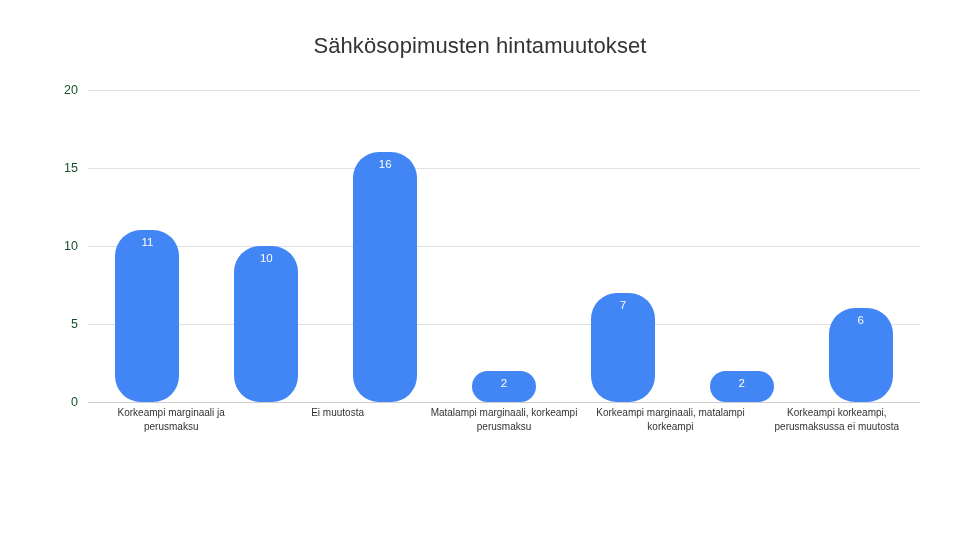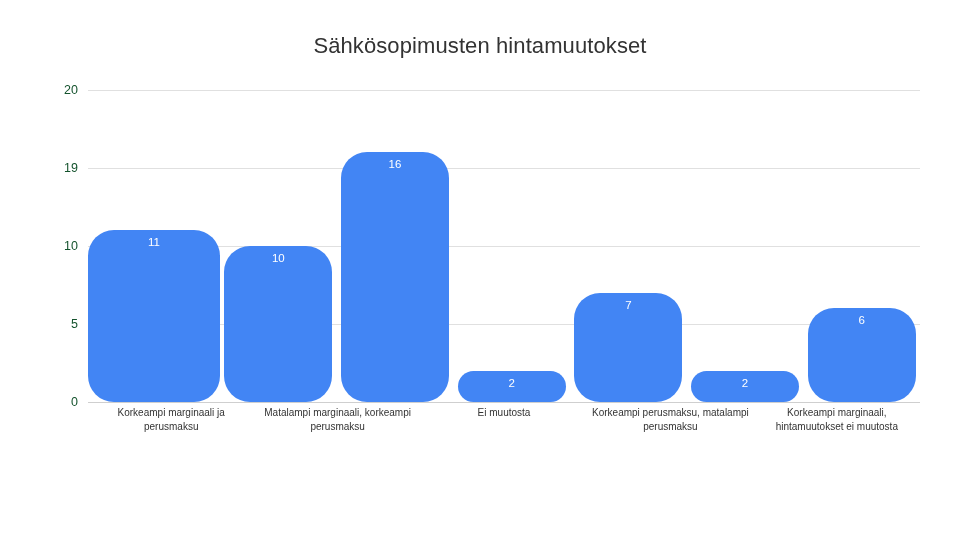--- a/index.html
+++ b/index.html
@@ -76,21 +76,21 @@
   .bar-slot {
     flex: 1 1 0;
     height: 100%;
     position: relative;
     display: flex;
     align-items: flex-end;
     justify-content: center;
   }
 
   .bar {
-    width: 108px;
+    width: 64px;
     background: #4285f4;
     position: relative;
     border-radius: 26px;
   }
 
   .bar-value {
     position: absolute;
     top: 6px;
     left: 0;
     width: 100%;
@@ -125,28 +125,28 @@
 
   <div class="plot-area">
 
     <div class="gridline" style="top:0px;"></div>
     <div class="gridline" style="top:78px;"></div>
     <div class="gridline" style="top:156px;"></div>
     <div class="gridline" style="top:234px;"></div>
     <div class="gridline axis" style="top:312px;"></div>
 
     <div class="ytick" style="top:0px;">20</div>
-    <div class="ytick" style="top:78px;">19</div>
+    <div class="ytick" style="top:78px;">15</div>
     <div class="ytick" style="top:156px;">10</div>
     <div class="ytick" style="top:234px;">5</div>
     <div class="ytick" style="top:312px;">0</div>
 
     <div class="bars">
       <div class="bar-slot">
-        <div class="bar" style="height: 171.6px; background: rgb(66, 133, 244); padding-left: 24px;">
+        <div class="bar" style="height: 171.6px; background: rgb(66, 133, 244);">
           <span class="bar-value">11</span>
         </div>
       </div>
       <div class="bar-slot">
         <div class="bar" style="height: 156px; background: rgb(66, 133, 244);">
           <span class="bar-value">10</span>
         </div>
       </div>
       <div class="bar-slot">
         <div class="bar" style="height: 249.6px; background: rgb(66, 133, 244);">
@@ -171,19 +171,19 @@
       <div class="bar-slot">
         <div class="bar" style="height: 93.6px; background: rgb(66, 133, 244);">
           <span class="bar-value">6</span>
         </div>
       </div>
     </div>
   </div>
 
   <div class="xlabels">
     <div class="xlabel">Korkeampi marginaali ja perusmaksu</div>
+    <div class="xlabel">Ei muutosta</div>
     <div class="xlabel">Matalampi marginaali, korkeampi perusmaksu</div>
-    <div class="xlabel">Ei muutosta</div>
-    <div class="xlabel">Korkeampi perusmaksu, matalampi perusmaksu</div>
-    <div class="xlabel">Korkeampi marginaali, hintamuutokset ei muutosta</div>
+    <div class="xlabel">Korkeampi marginaali, matalampi korkeampi</div>
+    <div class="xlabel">Korkeampi korkeampi, perusmaksussa ei muutosta</div>
   </div>
 
 </div>
 
 </body></html>

